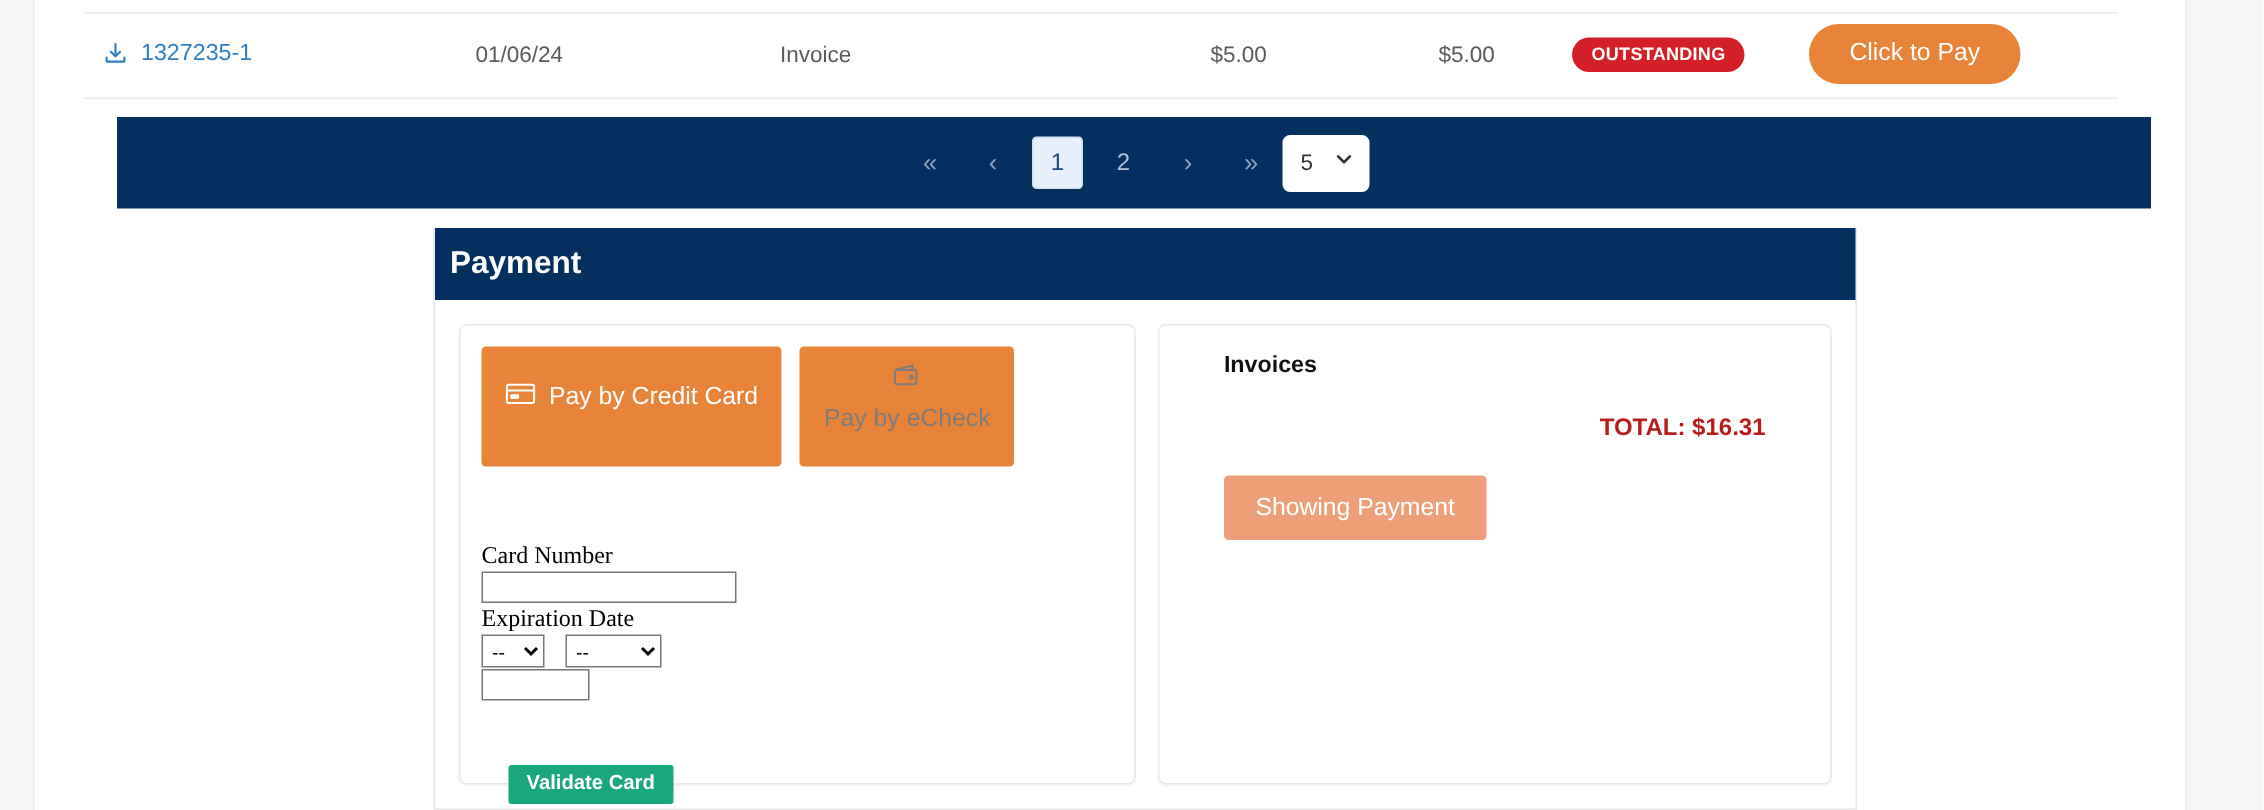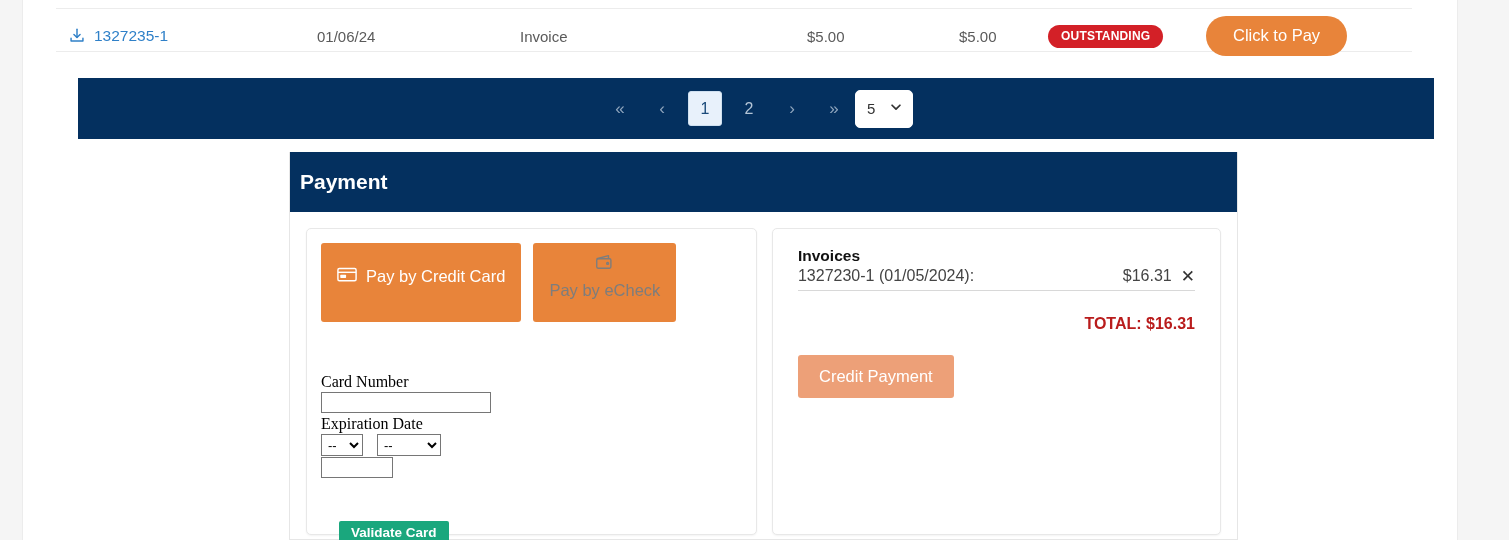--- a/index.html
+++ b/index.html
@@ -25,21 +25,21 @@
 
   
   .invoice-table {
     position: absolute;
     left: 33px;
     top: 8px;
     width: 1356px;
   }
   .invoice-row {
     position: relative;
-    height: 44px;
+    height: 58px;
     border-top: 1px solid #ececec;
     border-bottom: 1px solid #ececec;
   }
   .cell {
     position: absolute;
     top: 0;
     height: 54px;
     display: flex;
     align-items: center;
     font-size: 15px;
@@ -158,21 +158,21 @@
     left: 266px;
     top: 152px;
     width: 949px;
     background: #ffffff;
     border: 1px solid #e6e6e6;
     border-top: none;
     height: 388px;
   }
   .payment-header {
     background: #04305f;
-    height: 60px;
+    height: 48px;
     display: flex;
     align-items: center;
     padding-left: 10px;
   }
   .payment-header-title {
     color: #ffffff;
     font-size: 21px;
     font-weight: bold;
   }
   .payment-body {
@@ -181,21 +181,21 @@
     gap: 15px;
     height: 339px;
   }
   .panel {
     background: #ffffff;
     border: 1px solid #e8e8e8;
     border-radius: 5px;
     box-shadow: 0 1px 2px rgba(0,0,0,.05);
   }
   .panel-left  { width: 452px; padding: 14px; position: relative; }
-  .panel-right { width: 450px; padding: 18px 25px; position: relative; }
+  .panel-right { width: 450px; padding: 18px 43px; position: relative; }
 
   .tabs { display: flex; gap: 12px; }
   .tab {
     background: #e8843a;
     border: none;
     border-radius: 3px;
     padding: 11px 16px 24px;
     display: flex;
     align-items: center;
     gap: 9px;
@@ -409,27 +409,22 @@
         </div>
 
         <button class="validate-btn">Validate Card</button>
 
         <div class="fee-note">A fee of 2.00% will be added to your Credit Card Payment.</div>
       </div>
 
       <div class="panel panel-right">
         <div class="inv-heading">Invoices</div>
 
-        <div class="inv-line">
-          <span class="inv-line-label">1327230-1 (01/05/2024):</span>
-          <span class="inv-line-amt">$16.31</span>
-          <span class="inv-remove">✕</span>
-        </div>
 
         <div class="inv-total">TOTAL: $16.31</div>
 
-        <button class="submit-btn">Credit Payment</button>
+        <button class="submit-btn">Showing Payment</button>
       </div>
 
     </div>
   </div>
 
 </div>
 
 </body></html>

